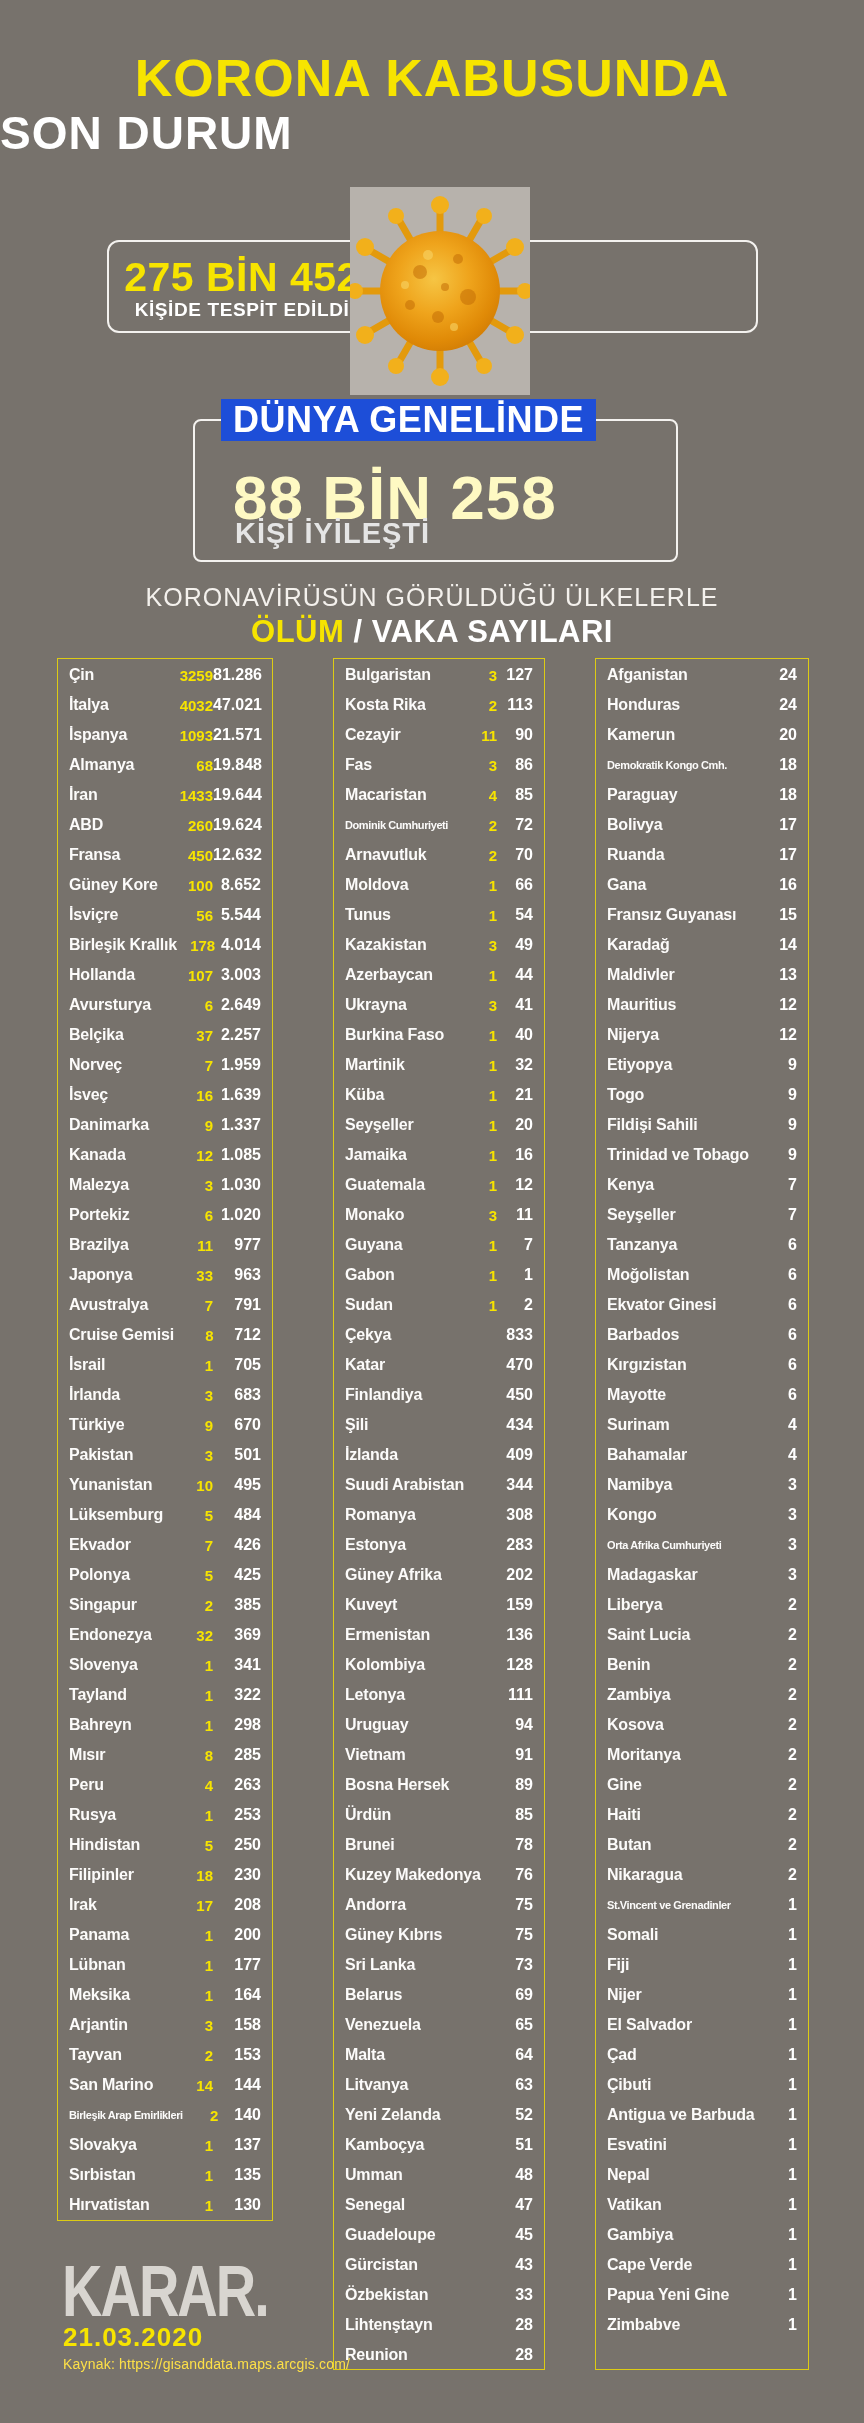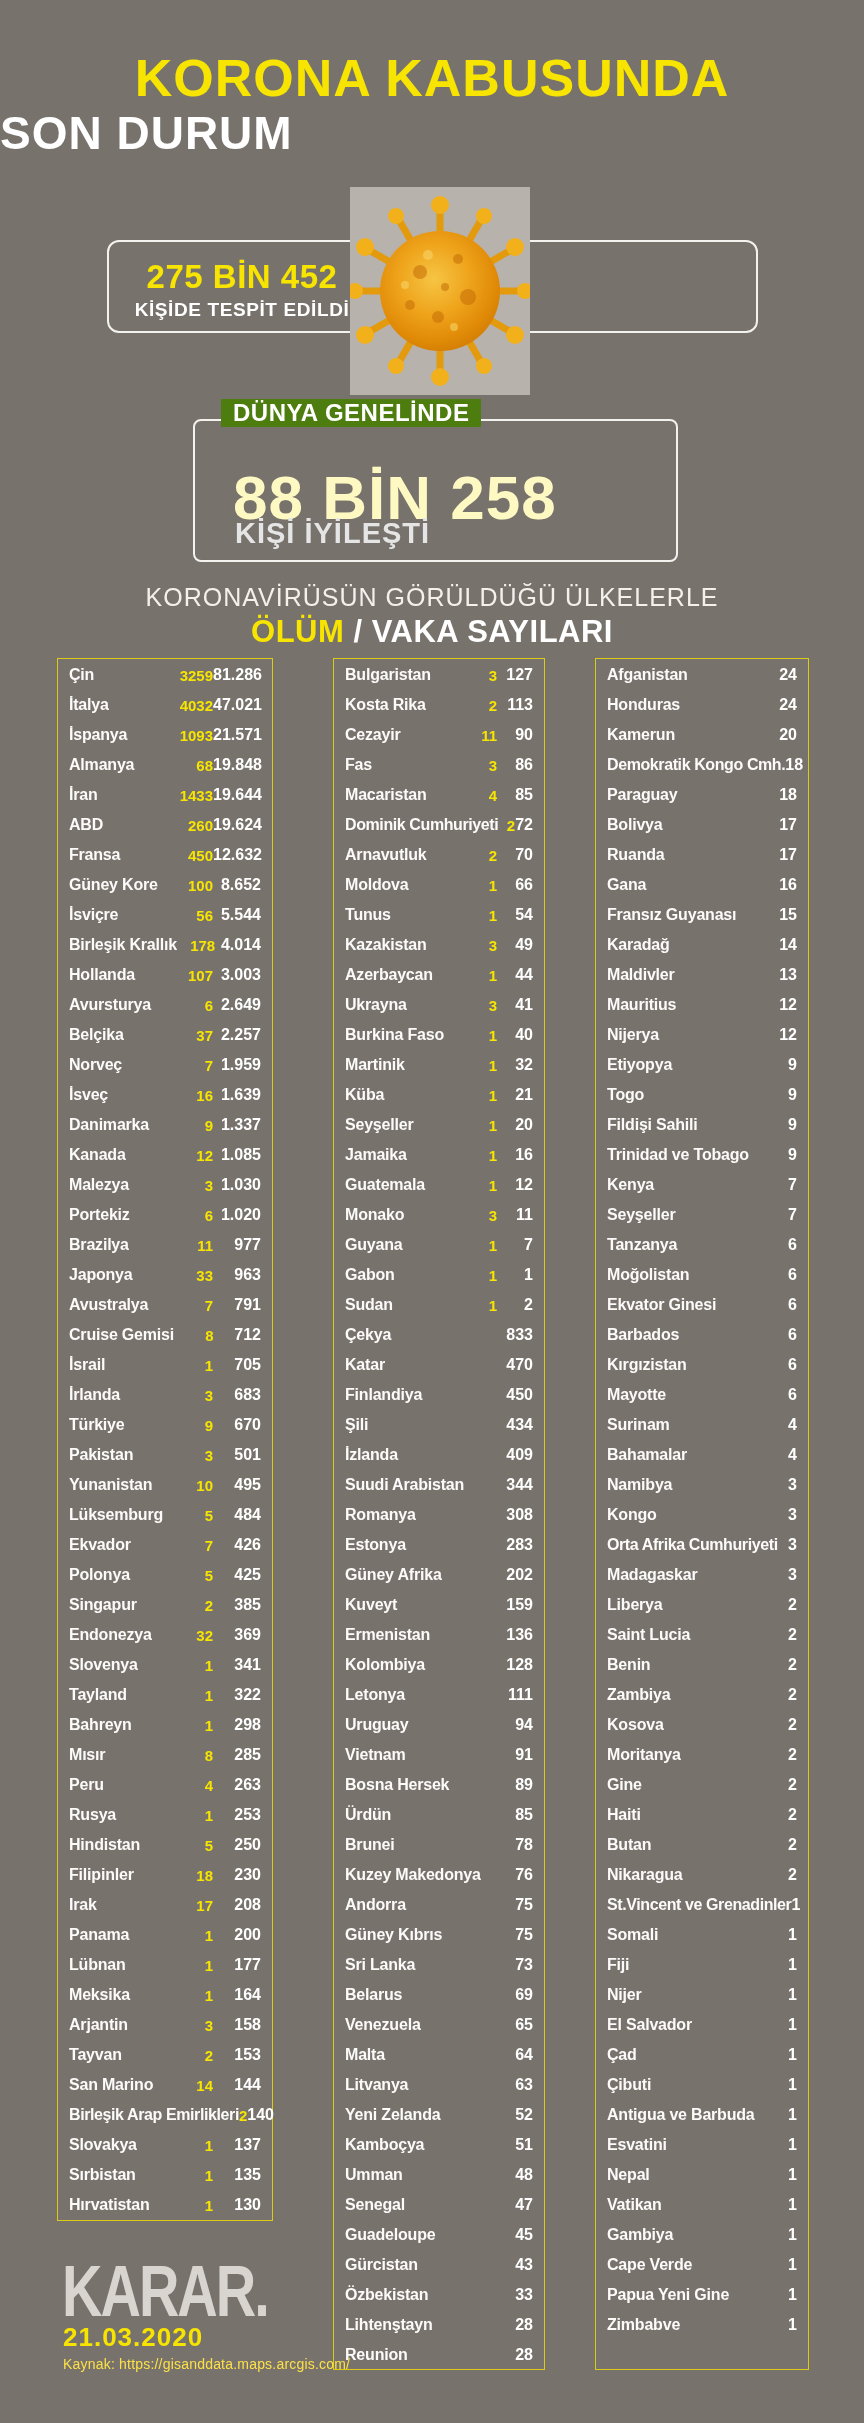--- a/index.html
+++ b/index.html
@@ -9,49 +9,49 @@
   .title1{position:absolute;top:48px;left:0;width:100%;text-align:center;
           font-size:52px;font-weight:700;letter-spacing:1px;color:#F7E400;}
   .title2{position:absolute;top:106px;left:0;width:100%;text-align:left;
           font-size:46px;font-weight:700;letter-spacing:1px;color:#FFFFFF;}
   
   .stats-box{position:absolute;left:107px;top:240px;width:647px;height:89px;
              border:2px solid #F4F2EF;border-radius:12px;}
   .stat{position:absolute;top:16px;text-align:center;}
   .stat-left{left:8px;width:250px;}
   .stat-right{right:6px;width:230px;}
-  .stat-value{font-size:33px;font-weight:700;color:#F7E400;line-height:38px;letter-spacing:.5px;text-align:center;}
+  .stat-value{font-size:41px;font-weight:700;color:#F7E400;line-height:38px;letter-spacing:.5px;text-align:center;}
   .stat-value .suffix{color:#FFFFFF;}
   .stat-label{font-size:19px;font-weight:700;color:#FFFFFF;letter-spacing:.6px;margin-top:3px;}
   
   .virus{position:absolute;left:350px;top:187px;width:180px;height:208px;}
   
   .recovered-box{position:absolute;left:193px;top:419px;width:481px;height:139px;
                  border:2px solid #F4F2EF;border-radius:8px;}
-  .rb-line1{position:absolute;top:-22px;left:26px;background:#4d7c0f;padding:0 12px;
-            font-size:24px;font-weight:700;color:#FFFFFF;letter-spacing:.5px;}
+  .rb-line1{position:absolute;top:-22px;left:26px;background:#1d4ed8;padding:0 12px;
+            font-size:36px;font-weight:700;color:#FFFFFF;letter-spacing:.5px;}
   .rb-value{position:absolute;top:24px;left:38px;font-size:62px;font-weight:700;
             color:#fef9c3;letter-spacing:1px;margin-top:17px;}
   .rb-line3{position:absolute;top:96px;left:40px;font-size:29px;font-weight:700;
             color:#e5e5e5;letter-spacing:1px;}
   
   .subtitle{position:absolute;top:583px;left:0;width:100%;text-align:center;}
   .sub1{font-size:25px;font-weight:400;color:#F4F1ED;letter-spacing:1px;}
   .sub2{font-size:31px;font-weight:700;color:#FFFFFF;letter-spacing:.5px;margin-top:2px;text-align:center;}
   .sub2 .em{color:#F7E400;}
   
   .country-col{position:absolute;top:658px;border:1.5px solid #DCCB14;box-sizing:border-box;
                padding-top:1px;}
   .col-0{left:57px;width:216px;height:1563px;}
   .col-1{left:333px;width:212px;height:1712px;}
   .col-2{left:595px;width:214px;height:1712px;}
   .row{height:30px;display:flex;align-items:center;padding:0 11px;}
   .cname{flex:1;font-size:16px;font-weight:700;color:#FCFBFA;letter-spacing:-.2px;
          white-space:nowrap;overflow:visible;}
-  .cname.long{font-size:16px;letter-spacing:-.4px;}
+  .cname.long{font-size:11px;letter-spacing:-.4px;}
   .deaths{width:40px;text-align:right;font-size:15px;font-weight:700;color:#F7E400;}
   .cases{text-align:right;font-size:16px;font-weight:700;color:#FFFFFF;}
   .col-0 .cases{width:48px;}
   .col-1 .cases{width:36px;}
   .col-2 .cases{width:30px;}
   
   .logo{position:absolute;left:62px;top:2248px;font-size:56px;font-weight:700;
         color:#D8D5D0;letter-spacing:-2px;transform:scaleY(1.3);transform-origin:left top;}
   .date{position:absolute;left:63px;top:2322px;font-size:26px;font-weight:700;
         color:#F7E400;letter-spacing:1px;}

